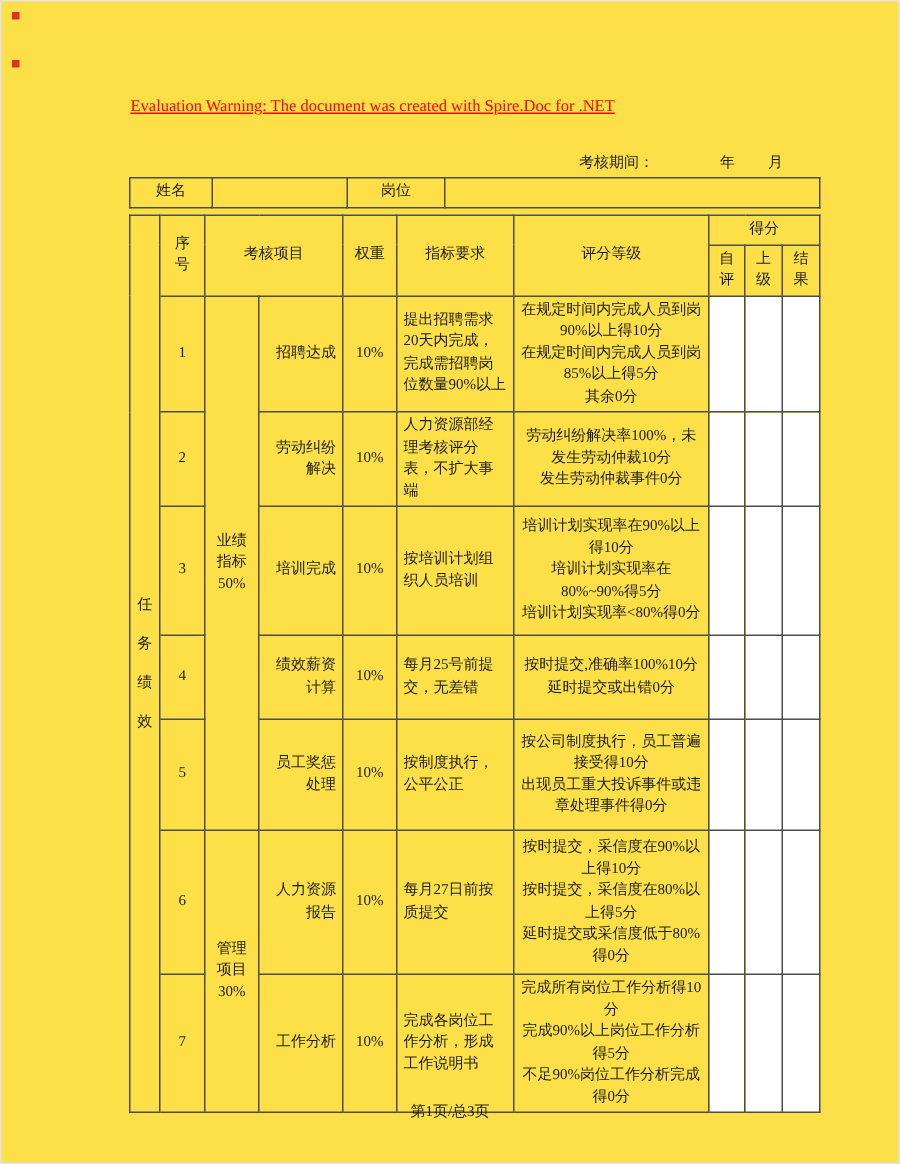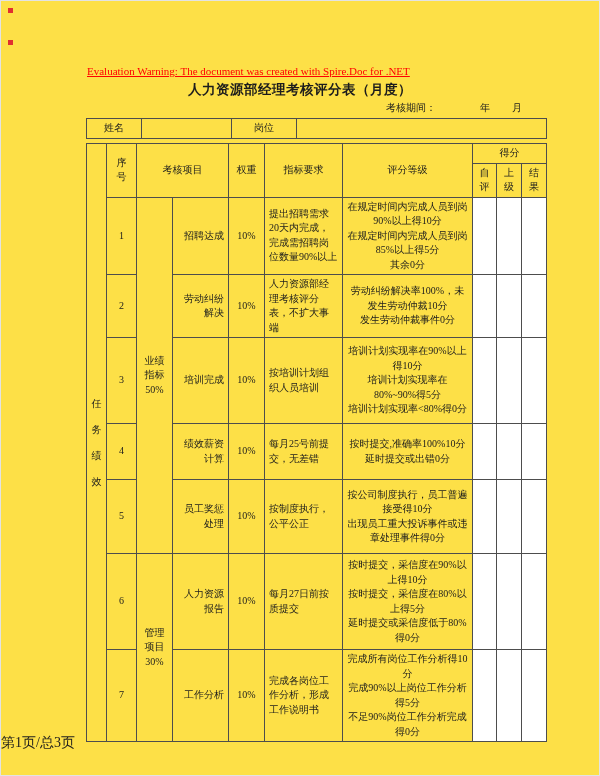--- a/index.html
+++ b/index.html
@@ -88,32 +88,32 @@
   .group-cell { padding: 2px 3px; }
   .item-cell { text-align: right; }
   .ind-cell { text-align: left; }
   .scoring-cell { white-space: pre-line; }
   .score-cell { background: #ffffff; }
 
   .footer {
     position: absolute;
     top: 733px; left: 0;
     width: 100%;
-    font-size: 14px;
+    text-align: center;
+    font-size: 10px;
   }
 </style>
 </head>
 <body>
 
 <div class="page">
   <div class="red-mark mark1"></div>
   <div class="red-mark mark2"></div>
 
   <div class="warning">Evaluation Warning: The document was created with Spire.Doc for .NET</div>
-  <div class="title">人力资源部经理考核评分表（月度）</div>
 
   <div class="period">
     <span>考核期间：</span><span class="p-year">年</span><span class="p-month">月</span>
   </div>
 
   <table class="name-table">
     <colgroup>
       <col style="width:55px">
         <col style="width:90px">
         <col style="width:65px">

